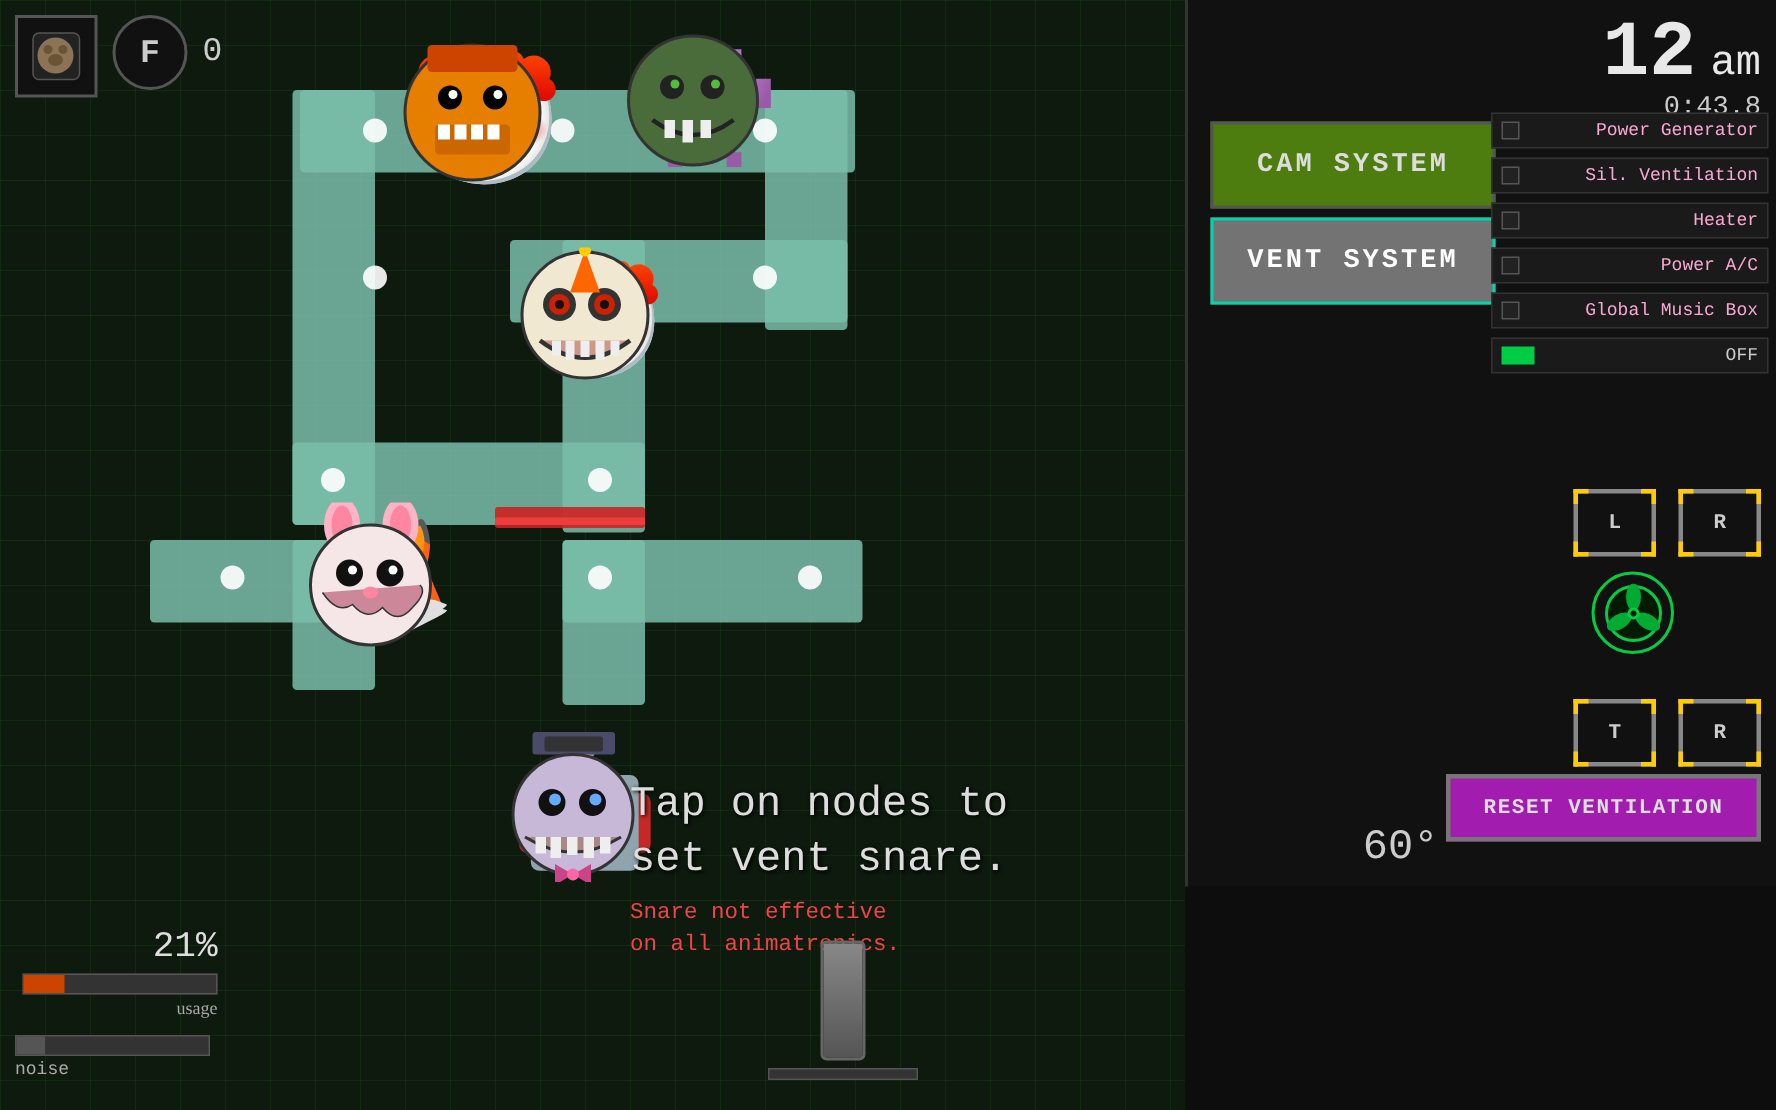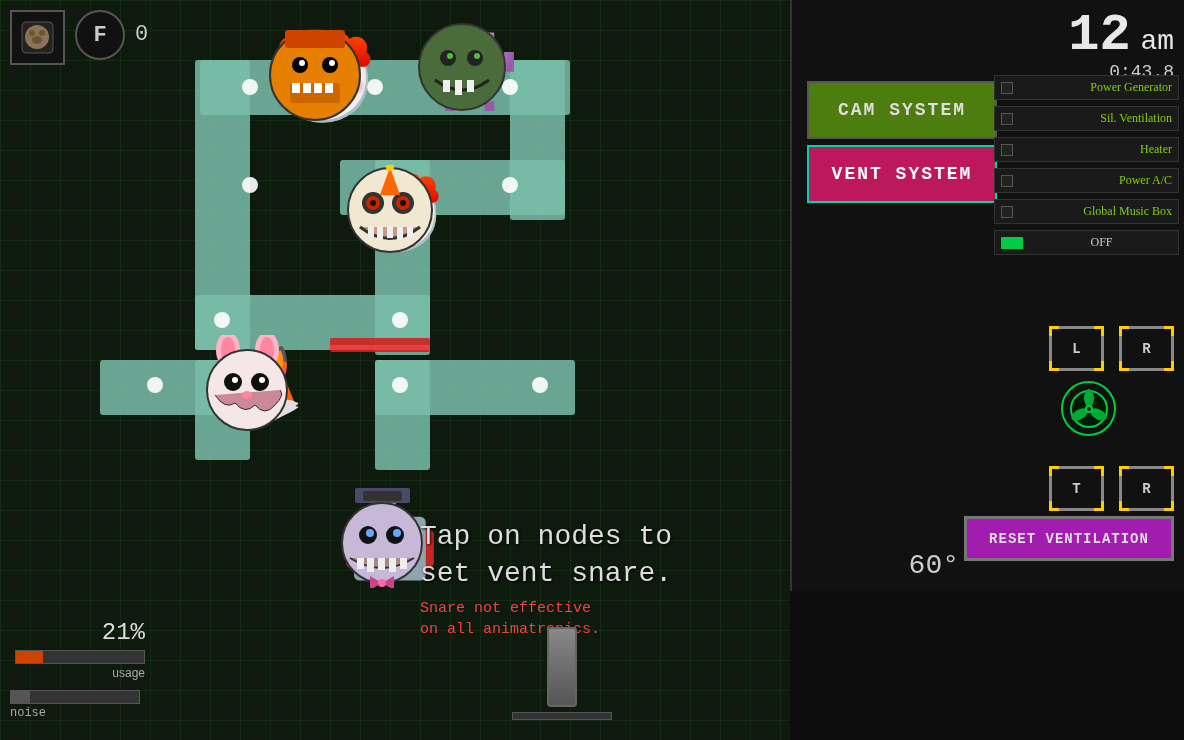--- a/index.html
+++ b/index.html
@@ -77,21 +77,21 @@
       color: #ddd;
       font-family: 'Courier New', monospace;
       font-size: 18px;
       font-weight: bold;
       letter-spacing: 2px;
       cursor: pointer;
       text-align: center;
       line-height: 54px;
     }
     .system-btn.active {
-      background: #be185d;
+      background: #737373;
       border-color: #00d4aa;
       color: #fff;
     }
 
     #systems-container {
       position: absolute;
       top: 75px;
       left: 10px;
       width: 200px;
     }
@@ -114,23 +114,23 @@
     }
     .control-dot {
       width: 12px;
       height: 12px;
       border: 1px solid #555;
       background: #222;
       margin-right: 8px;
       flex-shrink: 0;
     }
     .control-label {
-      color: #84cc16;
+      color: #f9a8d4;
       font-size: 12px;
-      font-family: Liberation Serif, serif;
+      font-family: Liberation Mono, monospace;
       text-align: right;
       flex: 1;
     }
 
     
     #off-toggle {
       display: flex;
       align-items: center;
       margin-top: 4px;
       padding: 4px 6px;
@@ -140,22 +140,22 @@
     .off-green {
       width: 22px;
       height: 12px;
       background: #00cc44;
       margin-right: 8px;
       flex-shrink: 0;
     }
     .off-label {
       color: #ccc;
       font-size: 12px;
-      font-family: Liberation Serif, serif;
-      text-align: center;
+      font-family: Liberation Mono, monospace;
+      text-align: right;
       flex: 1;
     }
 
     .cam-box {
       width: 55px;
       height: 45px;
       border: 3px solid #888;
       background: #111;
       position: relative;
       display: flex;
@@ -315,21 +315,21 @@
       border: 1px solid #555;
     }
     #usage-bar-fill {
       height: 100%;
       background: #cc4400;
       width: 21%;
     }
     #usage-label {
       color: #aaa;
       font-size: 12px;
-      font-family: Liberation Sans, sans-serif;
+      font-family: Liberation Serif, serif;
       margin-top: 2px;
     }
 
     
     #noise-container {
       position: absolute;
       bottom: 20px;
       left: 10px;
     }
     #noise-bar-bg {

